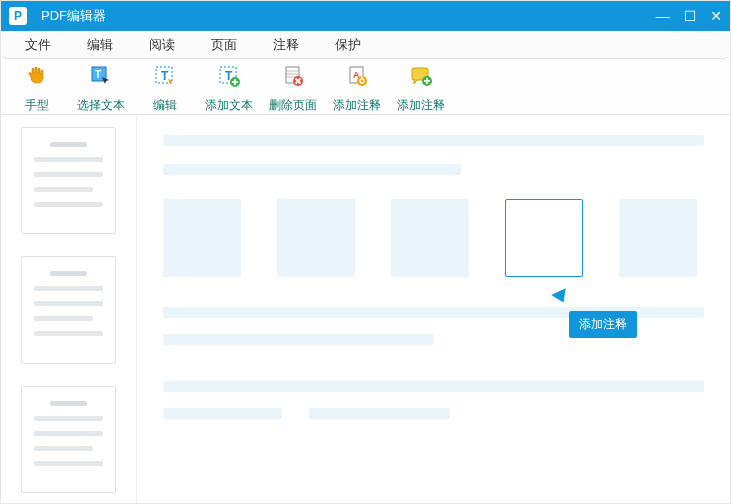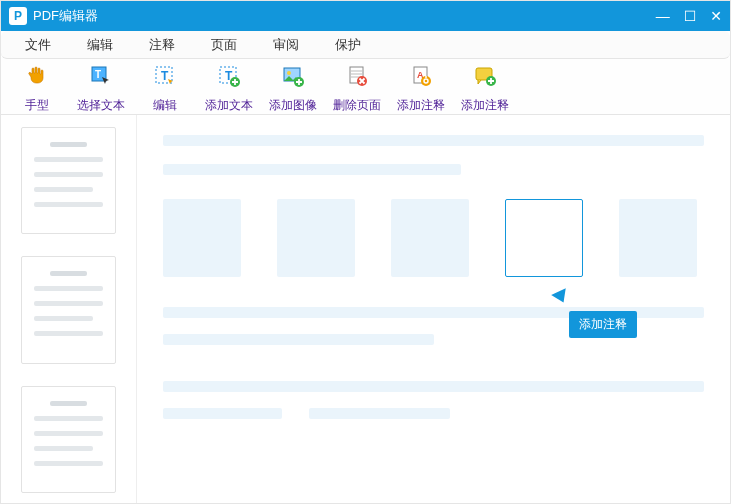--- a/index.html
+++ b/index.html
@@ -25,21 +25,21 @@
   .titlebar .logo {
     width: 18px; height: 18px;
     background: #fff;
     border-radius: 3px;
     display: flex; align-items: center; justify-content: center;
     color: #1296db;
     font-weight: bold;
     font-size: 12px;
     margin-right: 6px;
   }
-  .titlebar .title { font-size: 13px; }
+  .titlebar .title { font-size: 13px; margin-left: 8px; }
   .titlebar .win-controls {
     margin-left: auto;
     display: flex;
     gap: 14px;
     align-items: center;
   }
   .win-controls span { cursor: pointer; font-size: 14px; }
   
   .menubar {
     height: 28px;
@@ -74,21 +74,21 @@
     align-items: center;
     width: 60px;
     cursor: pointer;
   }
   .tool .icon {
     width: 26px; height: 26px;
     display: flex; align-items: center; justify-content: center;
   }
   .tool .lbl {
     font-size: 12px;
-    color: #4c1d95;
+    color: #0f766e;
     margin-top: 8px;
     white-space: nowrap;
   }
   
   .main {
     display: flex;
     height: calc(504px - 30px - 28px - 56px);
   }
   .thumbs {
     width: 135px;
@@ -162,23 +162,23 @@
   <div class="win-controls">
     <span>—</span>
     <span>☐</span>
     <span>✕</span>
   </div>
 </div>
 
 <div class="menubar">
   <div class="menu-item">文件</div>
   <div class="menu-item">编辑</div>
+  <div class="menu-item">阅读</div>
+  <div class="menu-item">页面</div>
   <div class="menu-item">注释</div>
-  <div class="menu-item">页面</div>
-  <div class="menu-item">审阅</div>
   <div class="menu-item">保护</div>
 </div>
 
 <div class="toolbar">
   <div class="tool">
     <div class="icon">
       <svg width="24" height="24" viewBox="0 0 24 24">
           <path fill="#f2a100" d="M7 10V5a1 1 0 012 0v4h1V4a1 1 0 012 0v5h1V5a1 1 0 012 0v5h1V7a1 1 0 012 0v7a5 5 0 01-5 5h-2a5 5 0 01-5-5v-1l-2-3a1 1 0 011.6-1.2L7 10z" stroke="#c97800" stroke-width="0.6"></path>
         </svg>
     </div>
@@ -207,32 +207,20 @@
   <div class="tool">
     <div class="icon">
       <svg width="24" height="24" viewBox="0 0 24 24">
           <rect x="3" y="3" width="16" height="16" fill="none" stroke="#1b8be0" stroke-dasharray="2 2"></rect>
           <text x="8" y="16" font-size="12" fill="#1b8be0" font-weight="bold">T</text>
           <circle cx="18" cy="18" r="5" fill="#39b54a"></circle>
           <path d="M18 15v6M15 18h6" stroke="#fff" stroke-width="1.8"></path>
         </svg>
     </div>
     <div class="lbl">添加文本</div>
-  </div>
-  <div class="tool">
-    <div class="icon">
-      <svg width="24" height="24" viewBox="0 0 24 24">
-          <rect x="3" y="4" width="16" height="13" fill="#9fd5ff" stroke="#1b77b7"></rect>
-          <circle cx="8" cy="9" r="2" fill="#f4d03f"></circle>
-          <path d="M3 17l5-5 4 4 3-3 4 4v0H3z" fill="#39b54a"></path>
-          <circle cx="18" cy="18" r="5" fill="#39b54a"></circle>
-          <path d="M18 15v6M15 18h6" stroke="#fff" stroke-width="1.8"></path>
-        </svg>
-    </div>
-    <div class="lbl">添加图像</div>
   </div>
   <div class="tool">
     <div class="icon">
       <svg width="24" height="24" viewBox="0 0 24 24">
           <rect x="5" y="3" width="13" height="16" fill="#fff" stroke="#888"></rect>
           <path d="M6 7h11M6 10h11M6 13h11" stroke="#bbb"></path>
           <circle cx="17" cy="17" r="5" fill="#e74c3c"></circle>
           <path d="M14.5 14.5l5 5M19.5 14.5l-5 5" stroke="#fff" stroke-width="1.8"></path>
         </svg>
     </div>

